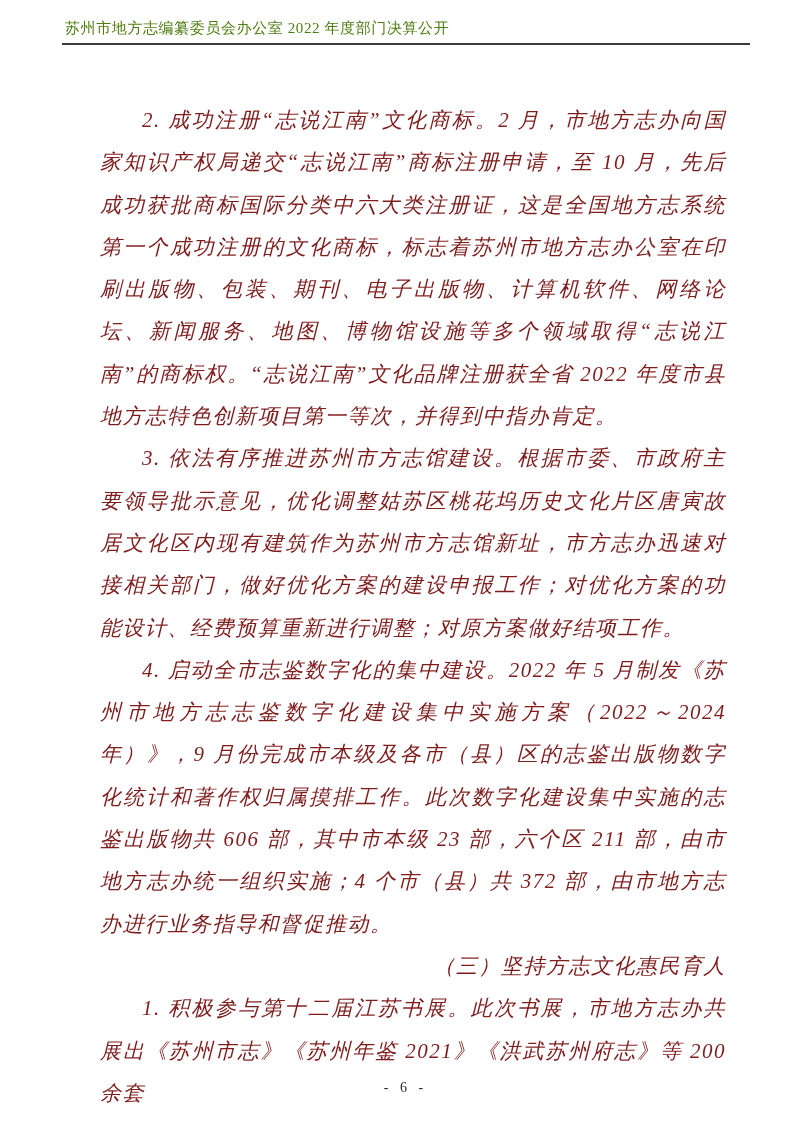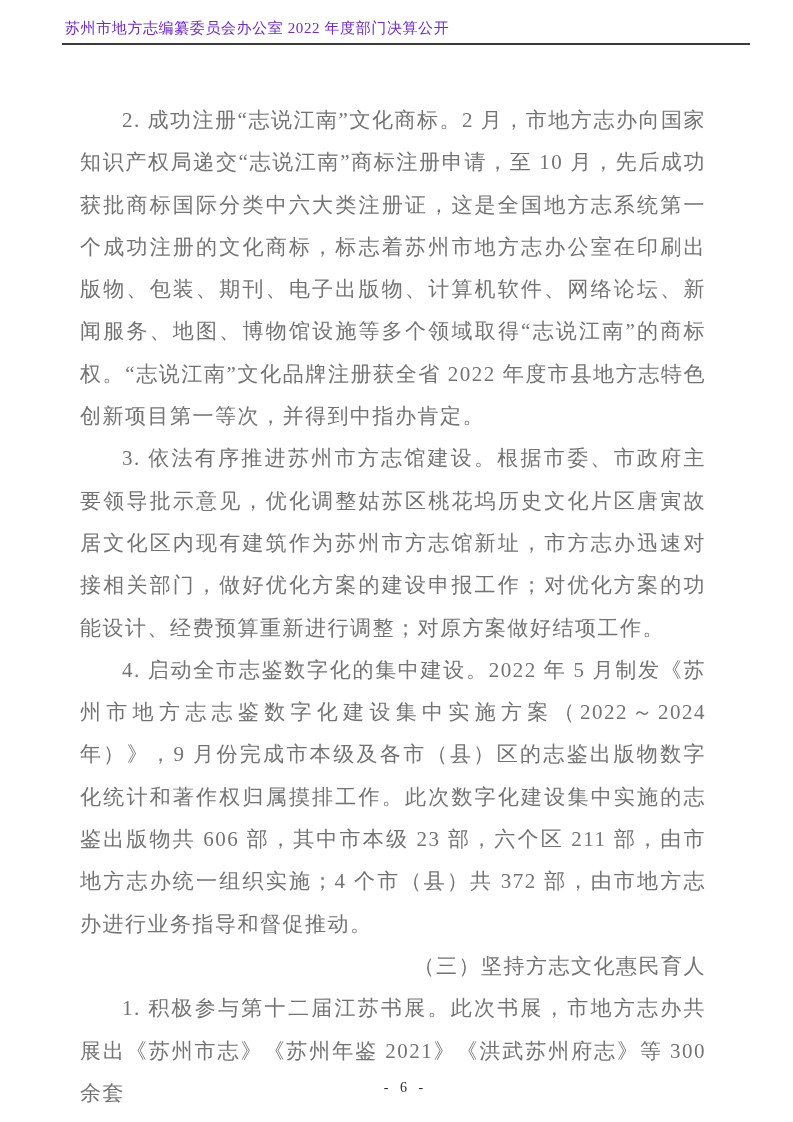--- a/index.html
+++ b/index.html
@@ -25,34 +25,35 @@
     width: 688px;
     padding-bottom: 5px;
     border-bottom: 2px solid #3b3b3b;
   }
   .doc-header-title {
     display: inline-block;
     margin-left: 3px;
     font-size: 15px;
     line-height: 20px;
     letter-spacing: 0.6px;
-    color: #6d28d9;
+    color: #4d7c0f;
     white-space: nowrap;
   }
   
   .doc-content {
     position: absolute;
-    left: 80px;
+    left: 100px;
     top: 99px;
     width: 626px;
     font-size: 21px;
     line-height: 42.3px;
     letter-spacing: 1.5px;
     text-align: justify;
-    color: #737373;
+    color: #7f1d1d;
+    font-style: italic;
   }
   .doc-content p {
     margin: 0;
     text-indent: 2em;
   }
   .doc-content p.subheading {
     text-align: right;
   }
   
   .doc-footer {
@@ -79,20 +80,20 @@
   <header class="doc-header">
     <span class="doc-header-title">苏州市地方志编纂委员会办公室 2022 年度部门决算公开</span>
   </header>
 
   <main class="doc-content">
 
   <p class="para body">2. 成功注册“志说江南”文化商标。2 月，市地方志办向国家知识产权局递交“志说江南”商标注册申请，至 10 月，先后成功获批商标国际分类中六大类注册证，这是全国地方志系统第一个成功注册的文化商标，标志着苏州市地方志办公室在印刷出版物、包装、期刊、电子出版物、计算机软件、网络论坛、新闻服务、地图、博物馆设施等多个领域取得“志说江南”的商标权。“志说江南”文化品牌注册获全省 2022 年度市县地方志特色创新项目第一等次，并得到中指办肯定。</p>
       <p class="para body">3. 依法有序推进苏州市方志馆建设。根据市委、市政府主要领导批示意见，优化调整姑苏区桃花坞历史文化片区唐寅故居文化区内现有建筑作为苏州市方志馆新址，市方志办迅速对接相关部门，做好优化方案的建设申报工作；对优化方案的功能设计、经费预算重新进行调整；对原方案做好结项工作。</p>
       <p class="para body">4. 启动全市志鉴数字化的集中建设。2022 年 5 月制发《苏州市地方志志鉴数字化建设集中实施方案（2022～2024 年）》，9 月份完成市本级及各市（县）区的志鉴出版物数字化统计和著作权归属摸排工作。此次数字化建设集中实施的志鉴出版物共 606 部，其中市本级 23 部，六个区 211 部，由市地方志办统一组织实施；4 个市（县）共 372 部，由市地方志办进行业务指导和督促推动。</p>
       <p class="para subheading">（三）坚持方志文化惠民育人</p>
-      <p class="para body">1. 积极参与第十二届江苏书展。此次书展，市地方志办共展出《苏州市志》《苏州年鉴 2021》《洪武苏州府志》等 300 余套</p>
+      <p class="para body">1. 积极参与第十二届江苏书展。此次书展，市地方志办共展出《苏州市志》《苏州年鉴 2021》《洪武苏州府志》等 200 余套</p>
     </main>
 
   <footer class="doc-footer">
     <span class="page-number">- 6 -</span>
   </footer>
 
 </div>
 
 </body></html>

